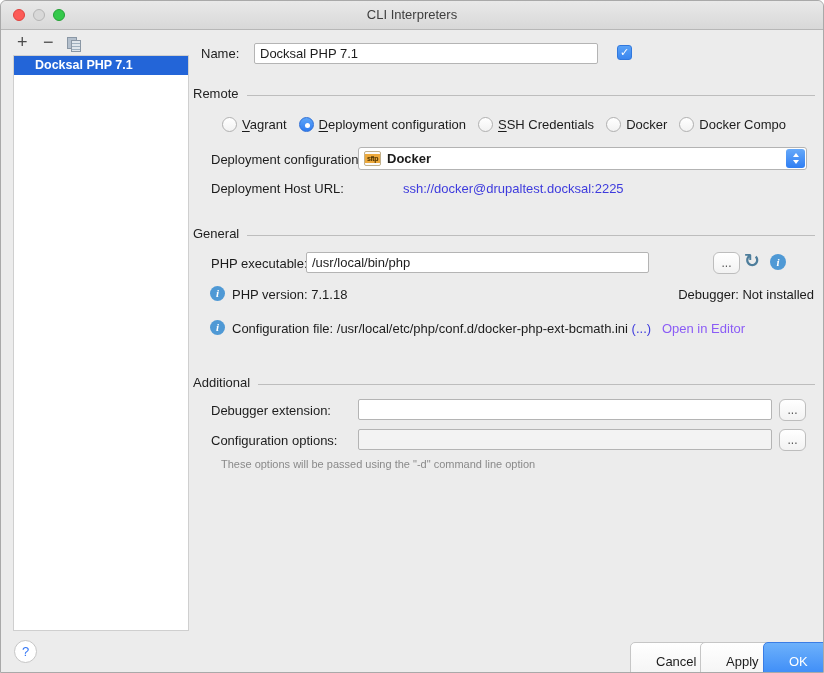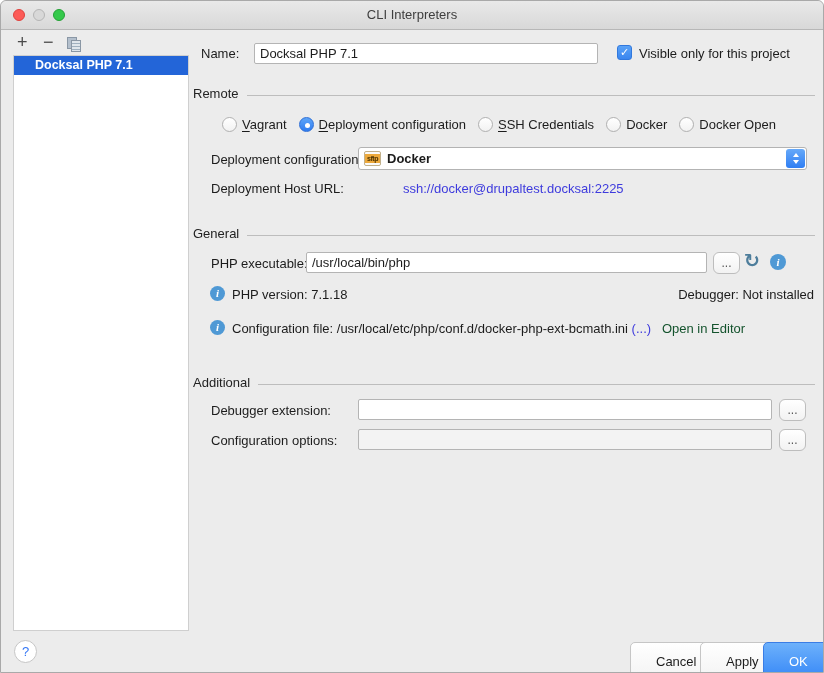--- a/index.html
+++ b/index.html
@@ -71,21 +71,21 @@
   .stepper{margin-left:auto;margin-right:1px;width:19px;height:19px;border-radius:3px;
            background:linear-gradient(#66a9f9,#2f7ef3);display:flex;flex-direction:column;
            align-items:center;justify-content:center;}
   .tri-up{width:0;height:0;border-left:3.5px solid transparent;border-right:3.5px solid transparent;
           border-bottom:4px solid #fff;margin-bottom:3px;}
   .tri-down{width:0;height:0;border-left:3.5px solid transparent;border-right:3.5px solid transparent;
             border-top:4px solid #fff;}
 
   
   .link-purple{color:#3e3bdd;cursor:pointer;}
-  .link-blue{color:#14532d;cursor:pointer;}
+  .link-blue{color:#8b5cf6;cursor:pointer;}
   .info-icon{position:absolute;width:15px;height:15px;border-radius:50%;background:#4f99d5;color:#fff;
              text-align:center;line-height:15px;font-size:11px;font-weight:bold;font-style:italic;
              font-family:"Liberation Serif",serif;}
   .refresh{position:absolute;left:743px;top:248px;font-size:19px;color:#4d7d9b;font-weight:bold;
            font-family:"DejaVu Sans",sans-serif;cursor:pointer;}
   .filerow{position:absolute;left:231px;top:320px;white-space:nowrap;}
   .hint{position:absolute;left:220px;top:457px;font-size:11px;color:#8a8a8a;}
 
   
   .help{position:absolute;left:13px;top:639px;width:23px;height:23px;border-radius:50%;background:#fff;
@@ -114,21 +114,20 @@
     <span class="back"></span>
     <span class="front"></span>
   </span>
   <div class="listbox">
     <div class="listrow sel">Docksal PHP 7.1</div>
   </div>
 
   <span class="lbl" style="left:200px;top:45px;">Name:</span>
   <input class="tf" style="left: 253px; top: 42px; width: 344px;" value="Docksal PHP 7.1">
   <span class="checkbox">✓</span>
-  <span class="lbl" style="left:638px;top:45px;">Visible only for this project</span>
 
   <div class="section" style="top:85px;">
     <span class="s-lbl">Remote</span>
     <span class="s-line"></span>
   </div>
 
   <div class="radio-row">
     <span class="radio-item">
       <span class="radio"></span>
       <span><span class="u">V</span><span>agrant</span></span>
@@ -140,21 +139,21 @@
     <span class="radio-item">
       <span class="radio"></span>
       <span><span class="u">S</span><span>SH Credentials</span></span>
     </span>
     <span class="radio-item">
       <span class="radio"></span>
       <span><span class="u"></span><span>Docker</span></span>
     </span>
     <span class="radio-item">
       <span class="radio"></span>
-      <span><span class="u"></span><span>Docker Open</span></span>
+      <span><span class="u"></span><span>Docker Compo</span></span>
     </span>
   </div>
 
   <span class="lbl" style="left:210px;top:151px;">Deployment configuration:</span>
   <div class="combo">
     <span class="sftp-icon">
       <span class="sftp-band">sftp</span>
     </span>
     <span class="combo-text">Docker</span>
     <span class="stepper">
@@ -165,21 +164,21 @@
 
   <span class="lbl" style="left:210px;top:180px;">Deployment Host URL:</span>
   <span class="lbl link-purple" style="left:402px;top:180px;">ssh://docker@drupaltest.docksal:2225</span>
 
   <div class="section" style="top:225px;justify-content:flex-end;">
     <span class="s-lbl">General</span>
     <span class="s-line"></span>
   </div>
 
   <span class="lbl" style="left:210px;top:255px;">PHP executable:</span>
-  <input class="tf" style="left: 305px; top: 251px; width: 401px;" value="/usr/local/bin/php">
+  <input class="tf" style="left: 305px; top: 251px; width: 343px;" value="/usr/local/bin/php">
   <button class="browse" style="left:712px;top:251px;">...</button>
   <span class="refresh">↻</span>
   <span class="info-icon" style="left:769px;top:253px;width:16px;height:16px;line-height:16px;">i</span>
 
   <span class="info-icon" style="left:209px;top:285px;">i</span>
   <span class="lbl" style="left:231px;top:286px;">PHP version: 7.1.18</span>
   <span class="lbl" style="right:9px;top:286px;">Debugger: Not installed</span>
 
   <span class="info-icon" style="left:209px;top:319px;">i</span>
   <div class="filerow">
@@ -194,19 +193,20 @@
   </div>
 
   <span class="lbl" style="left:210px;top:402px;">Debugger extension:</span>
   <input class="tf" style="left: 357px; top: 398px; width: 414px;" value="">
   <button class="browse" style="left:778px;top:398px;">...</button>
 
   <span class="lbl" style="left:210px;top:432px;text-align:right;">Configuration options:</span>
   <input class="tf dim" style="left: 357px; top: 428px; width: 414px;" value="">
   <button class="browse" style="left:778px;top:428px;">...</button>
 
+  <div class="hint">These options will be passed using the "-d" command line option</div>
 
   <button class="help">?</button>
   <button class="btn" style="left:629px;">Cancel</button>
   <button class="btn" style="left:699px;">Apply</button>
   <button class="btn primary" style="left:762px;">OK</button>
 
 </div>
 
 </body></html>

